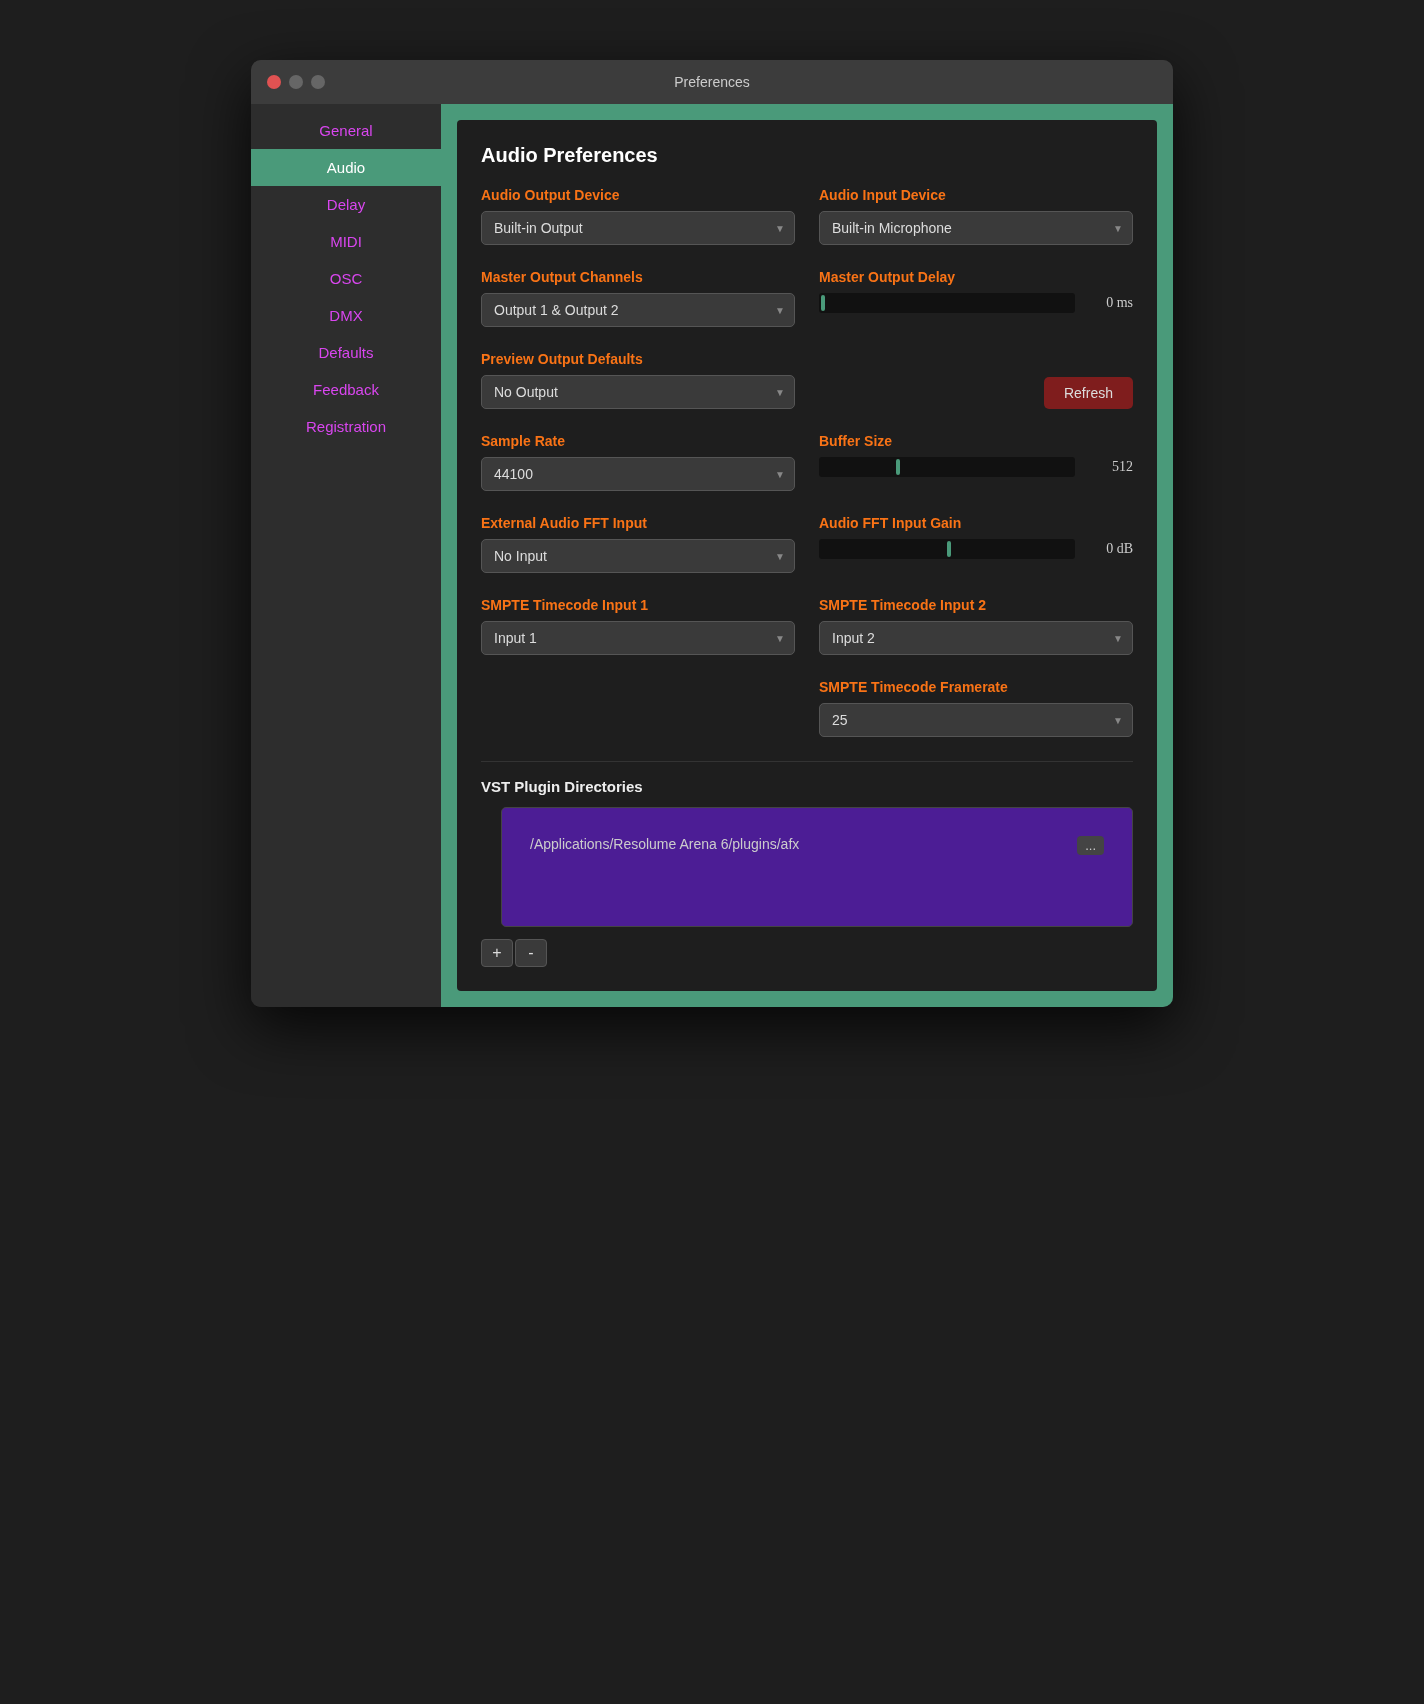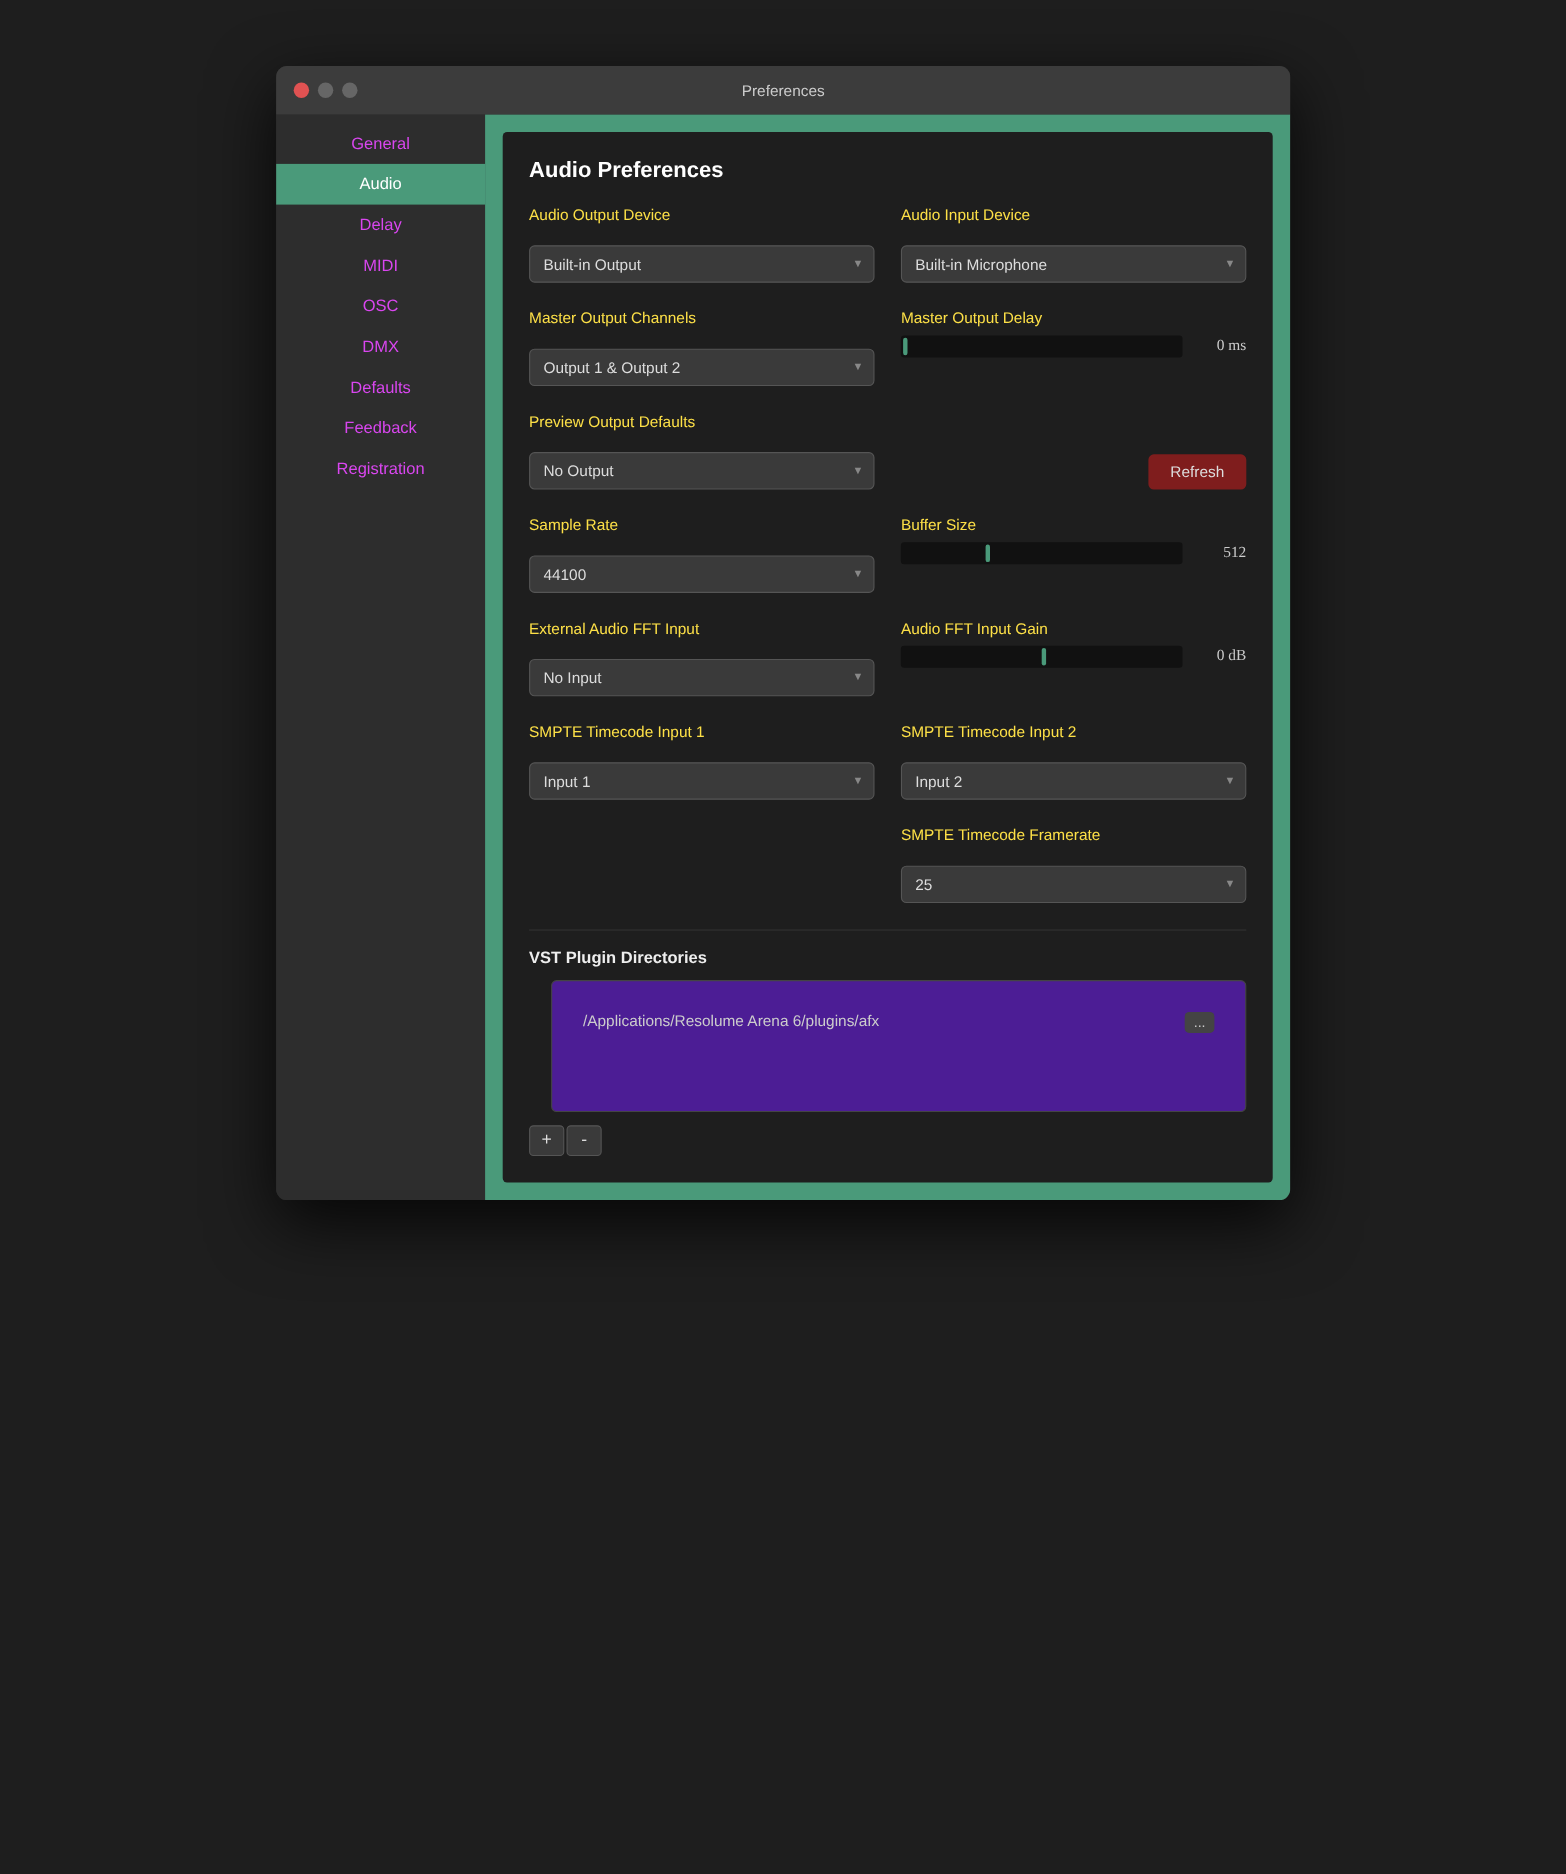--- a/index.html
+++ b/index.html
@@ -113,23 +113,23 @@
       margin-bottom: 24px;
     }
 
     .field-group {
       display: flex;
       flex-direction: column;
       gap: 8px;
     }
 
     .field-label {
-      color: #fde047;
-      font-size: 14px;
-      font-weight: 400;
+      color: #f97316;
+      font-size: 14px;
+      font-weight: 700;
     }
 
     .dropdown {
       background: #3a3a3a;
       border: 1px solid #555;
       border-radius: 5px;
       color: #ddd;
       font-size: 14px;
       padding: 8px 12px;
       appearance: none;
@@ -141,21 +141,20 @@
       align-items: center;
       justify-content: space-between;
     }
 
     select.dropdown {
       background-image: none;
     }
 
     .dropdown-wrap {
       position: relative;
-      margin-top: 12px;
     }
 
     .dropdown-wrap::after {
       content: "▼";
       position: absolute;
       right: 10px;
       top: 50%;
       transform: translateY(-50%);
       color: #888;
       font-size: 10px;

